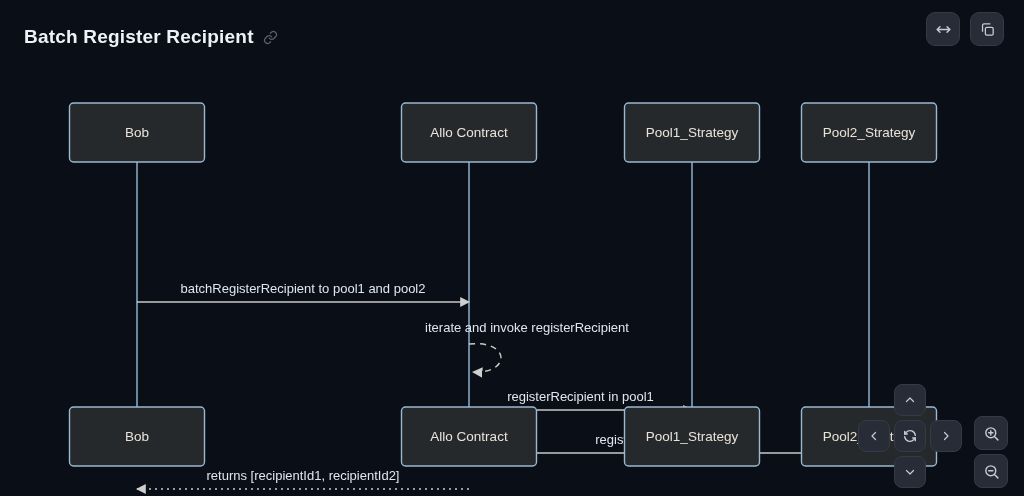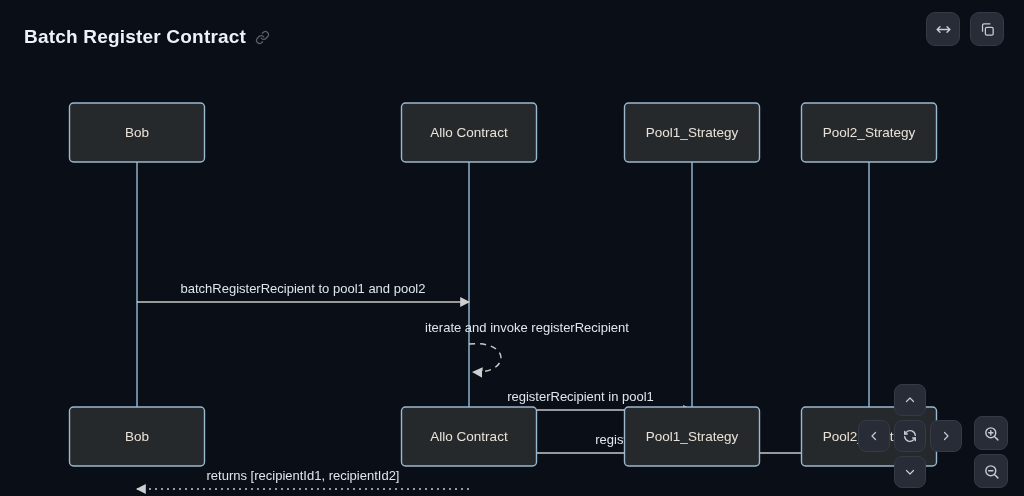--- a/index.html
+++ b/index.html
@@ -85,21 +85,21 @@
     display: flex; flex-direction: column; gap: 4px;
     z-index: 6;
   }
   #zoom-pad .btn { width: 34px; height: 34px; }
   .chev { width: 12px; height: 12px; }
 </style>
 </head>
 <body>
 
 <div id="page-title">
-  <span>Batch Register Contract</span>
+  <span>Batch Register Recipient</span>
   <span id="link-icon">
     <svg width="15" height="15" viewBox="0 0 24 24" fill="none" stroke="#9aa4b0" stroke-width="2" stroke-linecap="round">
       <path d="M10 13a5 5 0 0 0 7.5.5l3-3a5 5 0 0 0-7-7l-1.7 1.7"></path>
       <path d="M14 11a5 5 0 0 0-7.5-.5l-3 3a5 5 0 0 0 7 7l1.7-1.7"></path>
     </svg>
   </span>
 </div>
 
 <div id="top-toolbar">
   <div class="btn">

